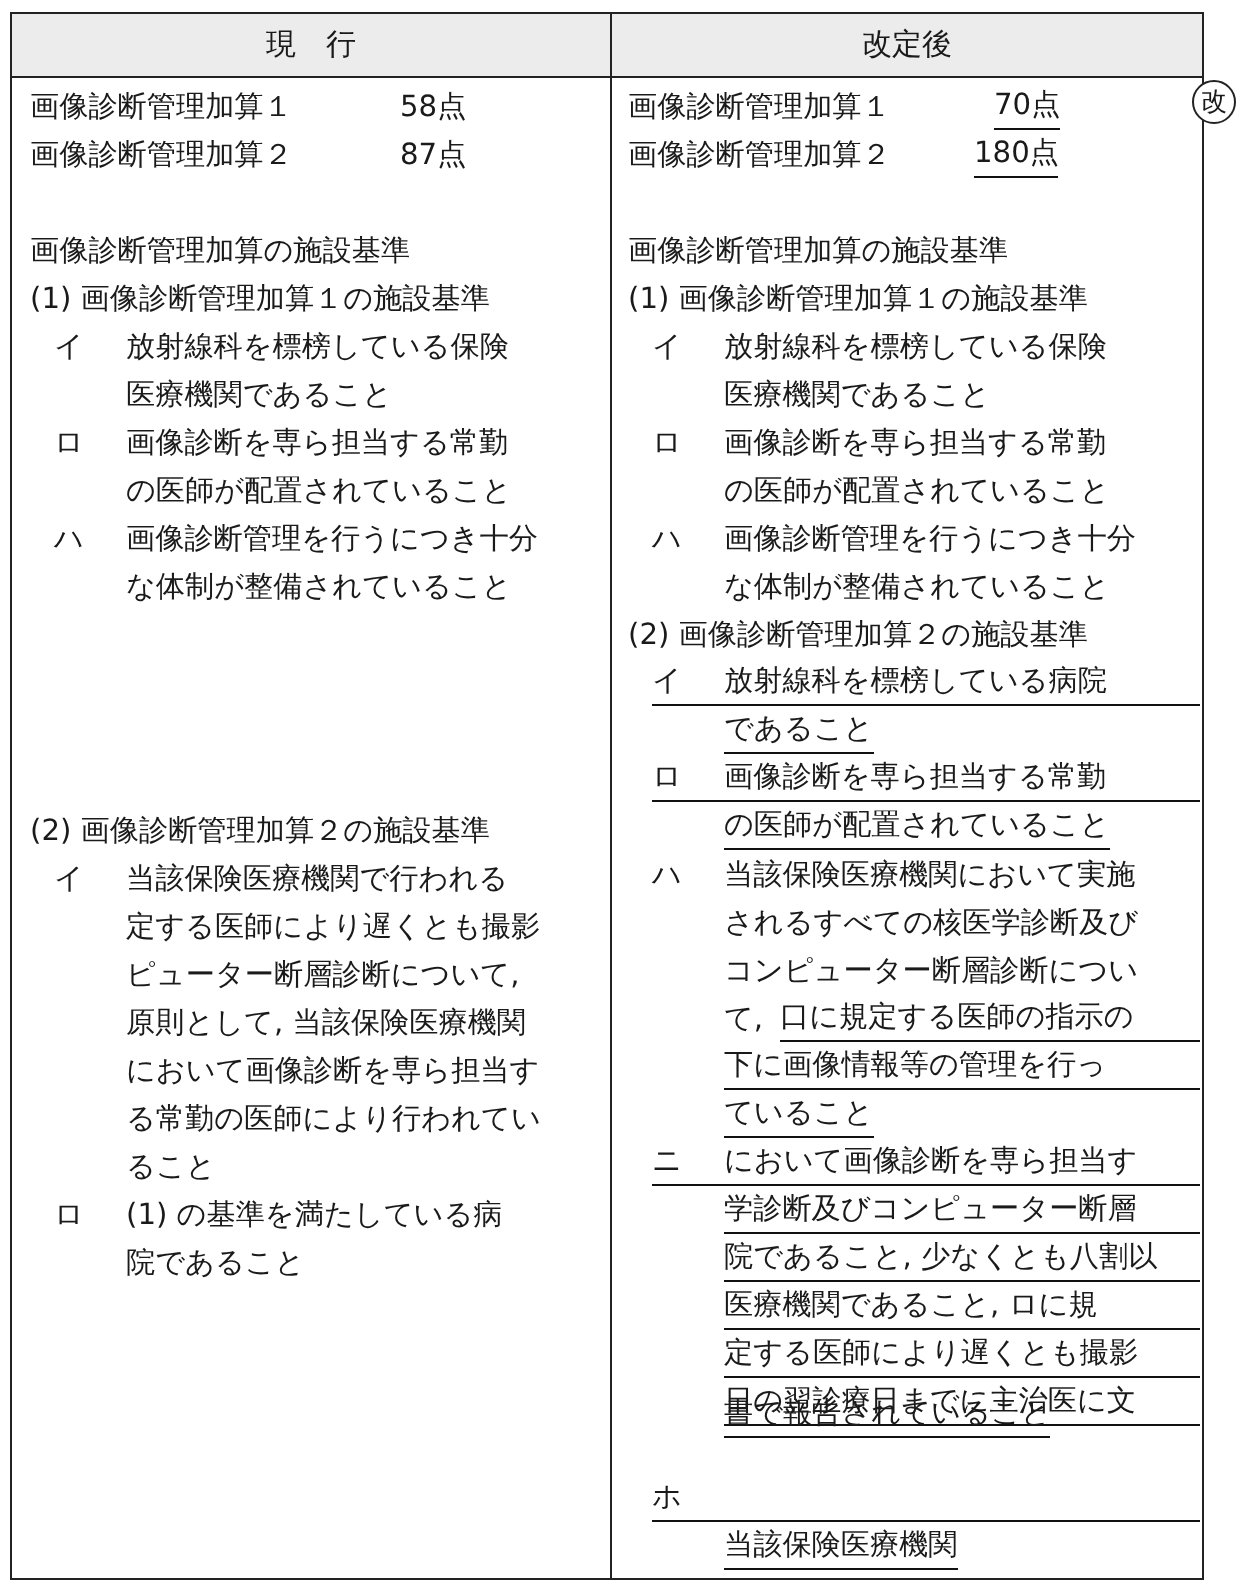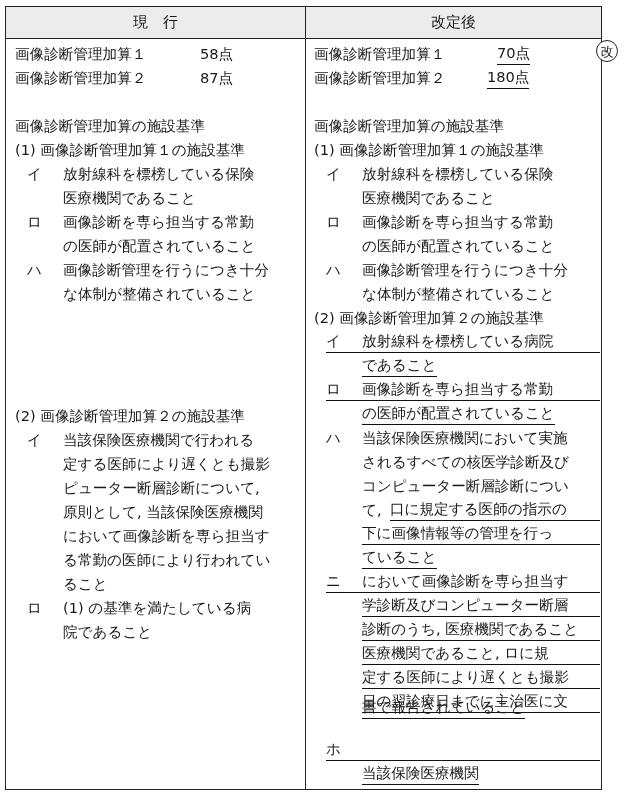--- a/index.html
+++ b/index.html
@@ -142,21 +142,21 @@
     <div class="line" style="top:458px;left:48px">て,</div>
     <div class="line ul" style="top:458px;left:76px;width:210px">口に規定する医師の指示の</div>
     <div class="line ul" style="top:482px;left:48px;width:238px">下に画像情報等の管理を行っ</div>
     <div class="line ul" style="top:506px;left:48px">ていること</div>
 
     <div class="line ul" style="top:530px;left:12px;width:274px">
       <span class="mark">ニ</span>
       <span style="position:absolute;left:36px">において画像診断を専ら担当す</span>
     </div>
     <div class="line ul" style="top:554px;left:48px;width:238px">学診断及びコンピューター断層</div>
-    <div class="line ul" style="top:578px;left:48px;width:238px">診断のうち, 医療機関であること</div>
+    <div class="line ul" style="top:578px;left:48px;width:238px">院であること, 少なくとも八割以</div>
     <div class="line ul" style="top:602px;left:48px;width:238px">医療機関であること, ロに規</div>
     <div class="line ul" style="top:626px;left:48px;width:238px">定する医師により遅くとも撮影</div>
     <div class="line ul" style="top:650px;left:48px;width:238px">日の翌診療日までに主治医に文</div>
     <div class="line ul" style="top:656px;left:48px">書で報告されていること</div>
 
     <div class="line ul" style="top:698px;left:12px;width:274px">
       <span class="mark">ホ</span>
     </div>
     <div class="line ul" style="top:722px;left:48px">当該保険医療機関</div>
   </div>

